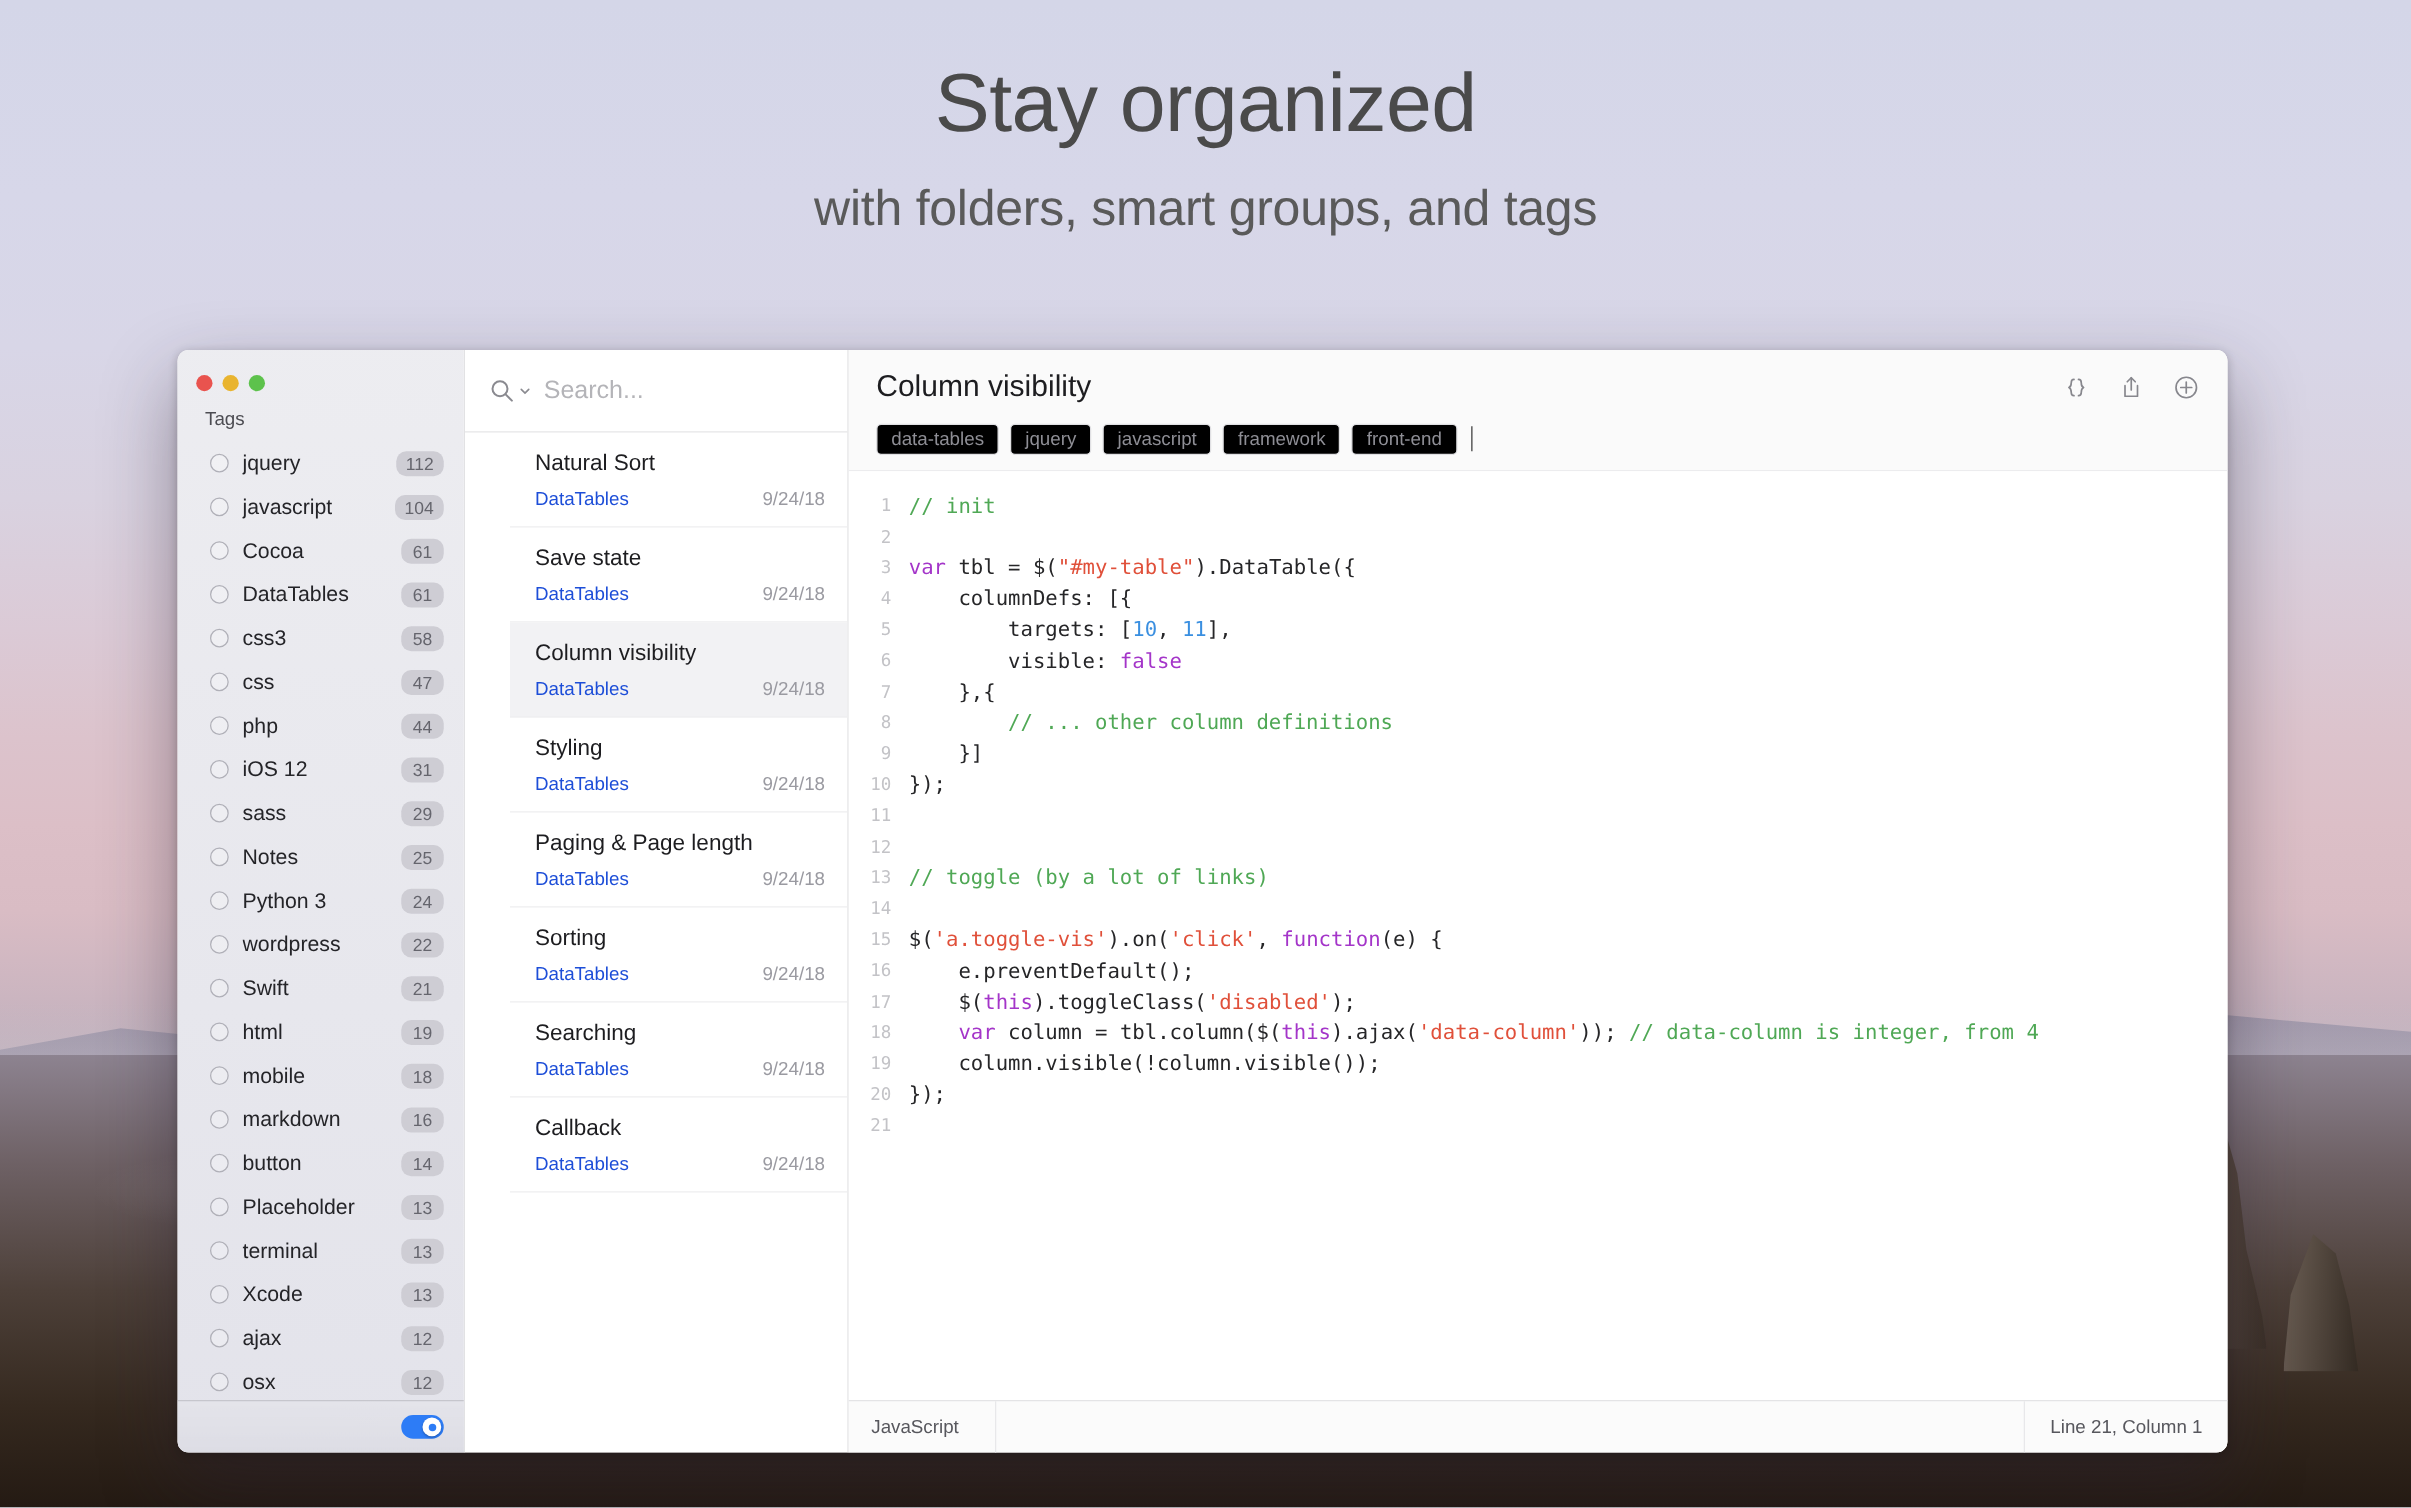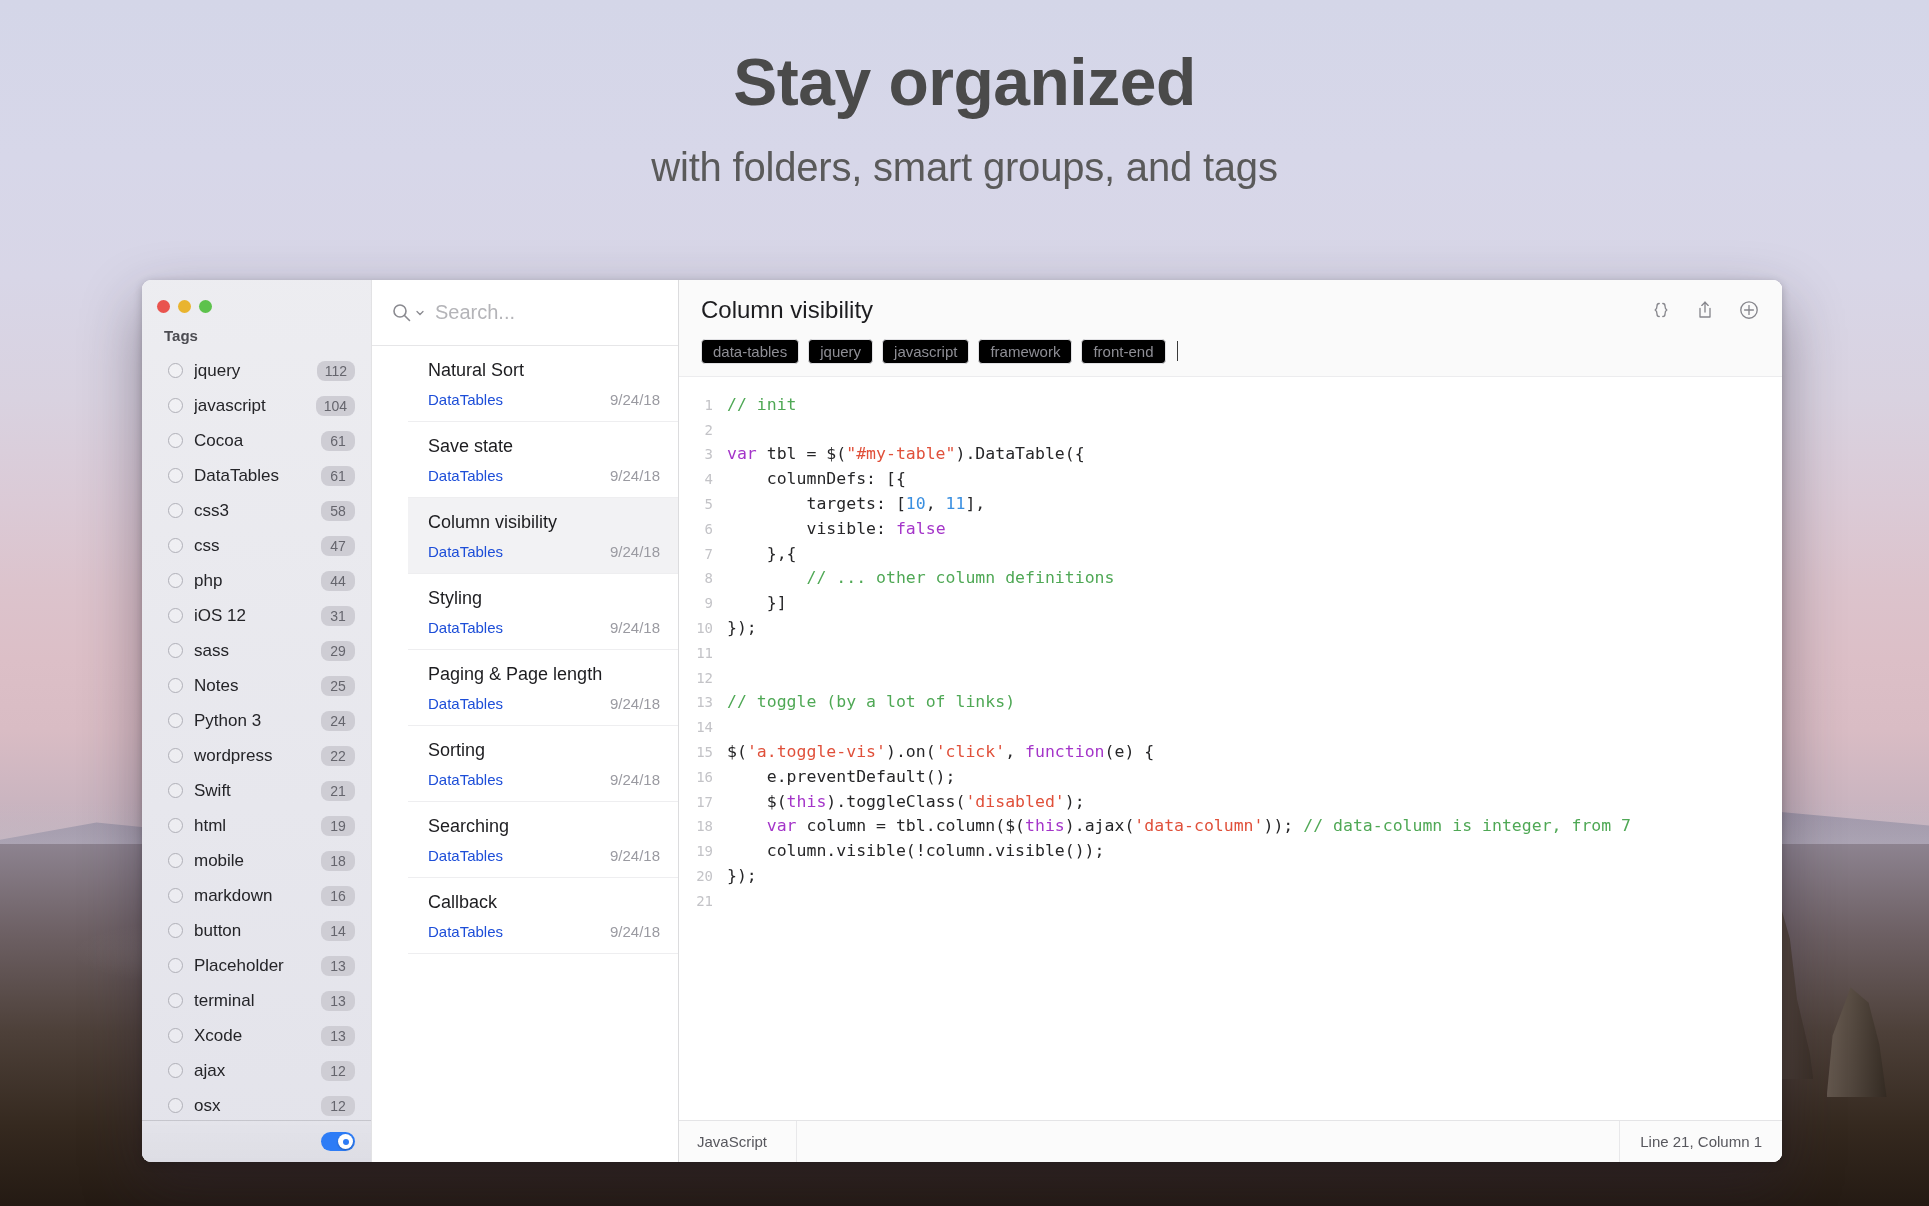--- a/index.html
+++ b/index.html
@@ -52,21 +52,21 @@
     position: absolute; left: 0; bottom: 28.5%; width: 100%; height: 5%;
     background: linear-gradient(180deg, rgba(214,206,214,.0), rgba(206,196,204,.55));
   }
 
   
   .headline-wrap {
     position: absolute; left: 0; top: 48px; width: 100%;
     text-align: center; z-index: 5;
   }
   .headline {
-    font-size: 66px; font-weight: bold; color: #4a4a4a;
+    font-size: 66px; font-weight: normal; color: #4a4a4a;
     letter-spacing: -0.5px; line-height: 1.05;
   }
   .subhead {
     margin-top: 28px;
     font-size: 40px; font-weight: normal; color: #5a5a5a;
     letter-spacing: -0.2px;
   }
 
   
   .window {
@@ -90,21 +90,21 @@
   }
   .traffic {
     display: flex; gap: 8px; padding: 14px 0 0 15px; height: 38px; align-items: center;
   }
   .dot { width: 13px; height: 13px; border-radius: 50%; }
   .dot.red { background: #e9534e; }
   .dot.yellow { background: #e9b42f; }
   .dot.green { background: #5dc24c; }
 
   .tags-title {
-    font-size: 15px; color: #4c4c52; padding: 9px 0 7px 22px; font-weight: bold;
+    font-size: 15px; color: #4c4c52; padding: 9px 0 7px 22px; font-weight: normal;
   }
   .tag-list { flex: 1; overflow: hidden; padding-top: 2px; }
   .tag-row {
     display: flex; align-items: center;
     height: 35px; padding: 0 16px 0 26px; gap: 11px;
   }
   .radio {
     width: 15px; height: 15px; border-radius: 50%;
     border: 1.4px solid #b0b0b8; background: rgba(255,255,255,.25);
     flex: 0 0 15px;
@@ -493,21 +493,21 @@
         <div class="code-line"><span class="ln">8</span><span class="code-text"><span>        </span><span class="c">// ... other column definitions</span></span></div>
         <div class="code-line"><span class="ln">9</span><span class="code-text"><span>    }]</span></span></div>
         <div class="code-line"><span class="ln">10</span><span class="code-text"><span>});</span></span></div>
         <div class="code-line"><span class="ln">11</span><span class="code-text"> </span></div>
         <div class="code-line"><span class="ln">12</span><span class="code-text"> </span></div>
         <div class="code-line"><span class="ln">13</span><span class="code-text"><span class="c">// toggle (by a lot of links)</span></span></div>
         <div class="code-line"><span class="ln">14</span><span class="code-text"> </span></div>
         <div class="code-line"><span class="ln">15</span><span class="code-text"><span>$(</span><span class="s">'a.toggle-vis'</span><span>).on(</span><span class="s">'click'</span><span>, </span><span class="k">function</span><span>(e) {</span></span></div>
         <div class="code-line"><span class="ln">16</span><span class="code-text"><span>    e.preventDefault();</span></span></div>
         <div class="code-line"><span class="ln">17</span><span class="code-text"><span>    $(</span><span class="k">this</span><span>).toggleClass(</span><span class="s">'disabled'</span><span>);</span></span></div>
-        <div class="code-line"><span class="ln">18</span><span class="code-text"><span>    </span><span class="k">var</span><span> column = tbl.column($(</span><span class="k">this</span><span>).ajax(</span><span class="s">'data-column'</span><span>)); </span><span class="c">// data-column is integer, from 7</span></span></div>
+        <div class="code-line"><span class="ln">18</span><span class="code-text"><span>    </span><span class="k">var</span><span> column = tbl.column($(</span><span class="k">this</span><span>).ajax(</span><span class="s">'data-column'</span><span>)); </span><span class="c">// data-column is integer, from 4</span></span></div>
         <div class="code-line"><span class="ln">19</span><span class="code-text"><span>    column.visible(!column.visible());</span></span></div>
         <div class="code-line"><span class="ln">20</span><span class="code-text"><span>});</span></span></div>
         <div class="code-line"><span class="ln">21</span><span class="code-text"> </span></div>
       </div>
 
     <div class="statusbar">
       <div class="status-lang">JavaScript</div>
       <div class="status-mid"></div>
       <div class="status-pos">Line 21, Column 1</div>
     </div>

